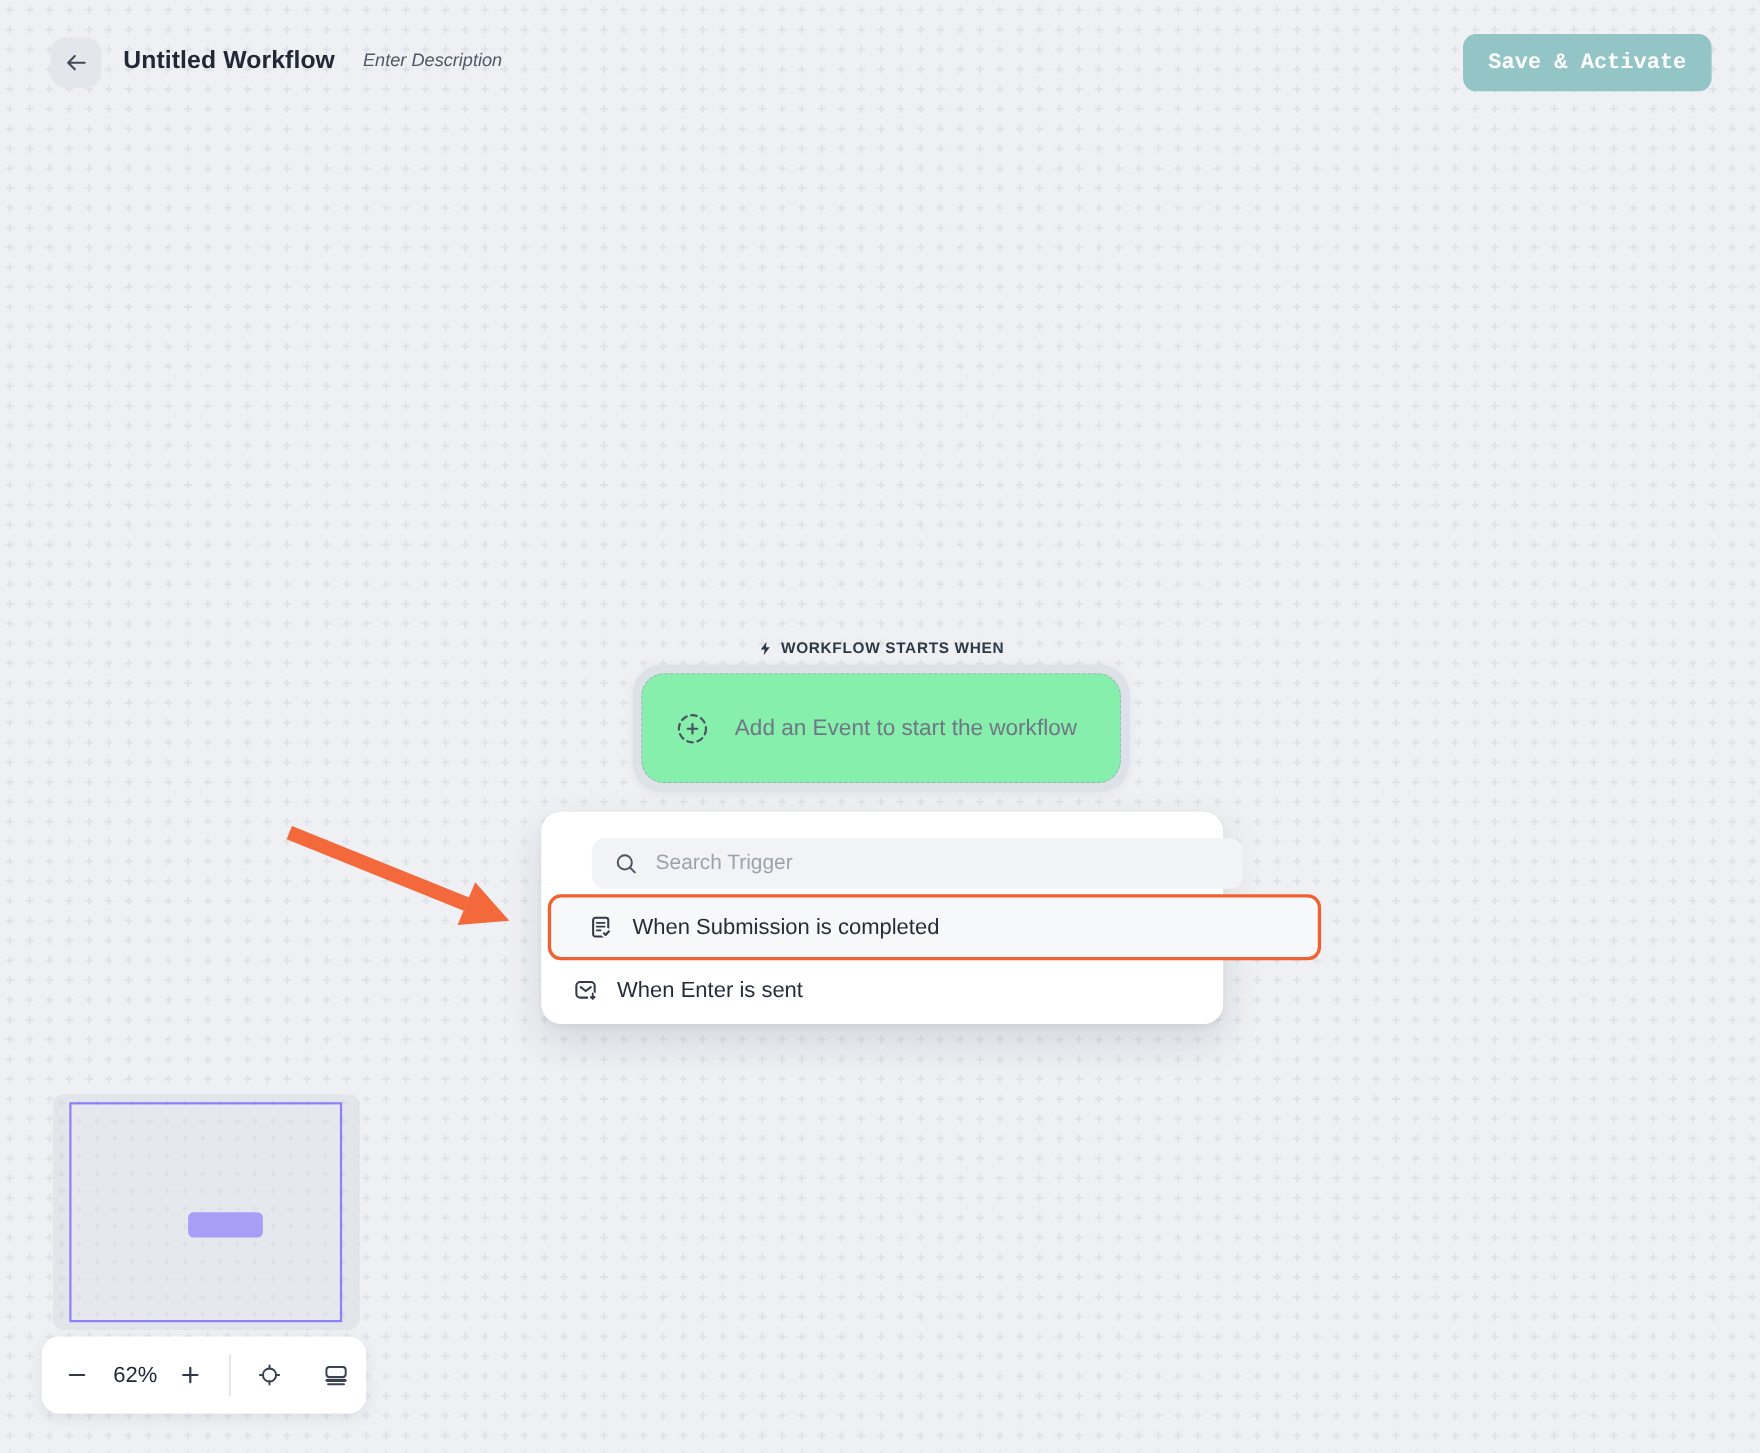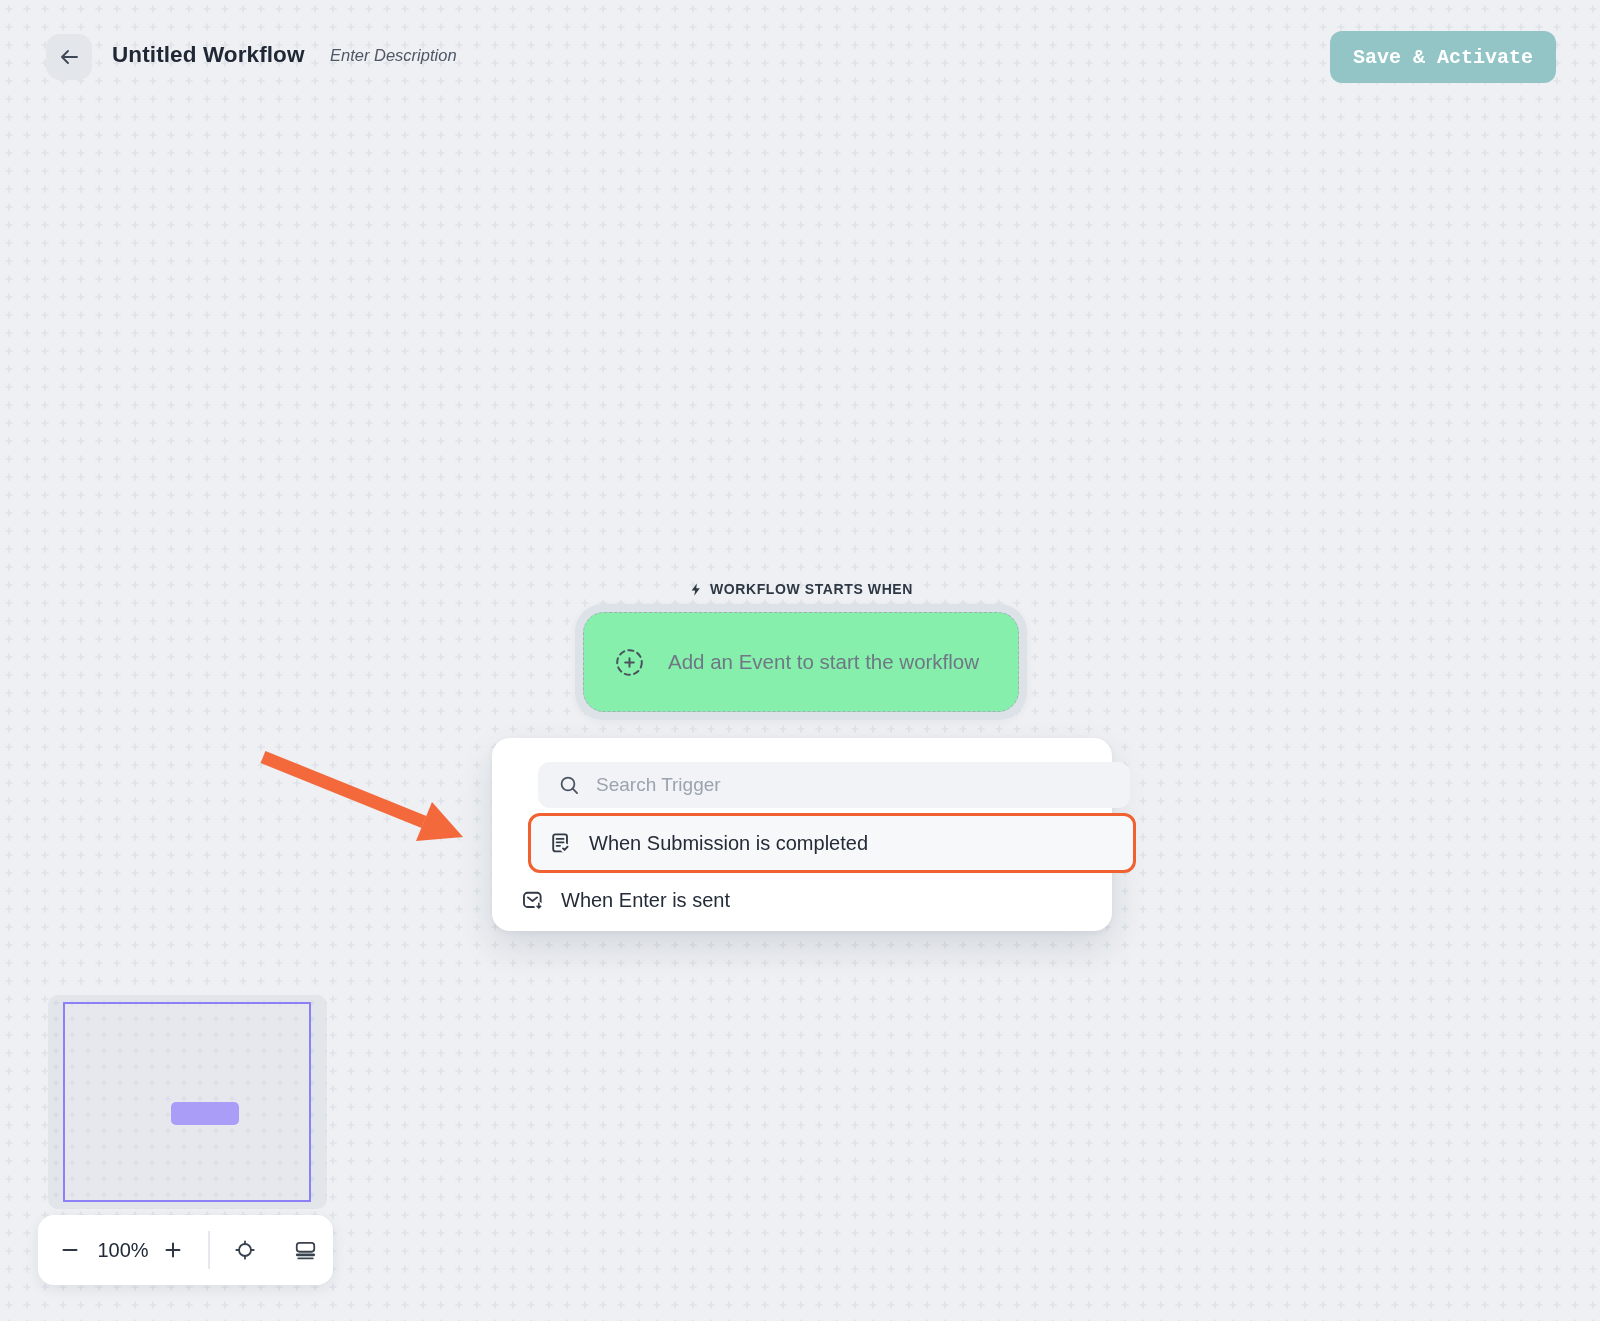--- a/index.html
+++ b/index.html
@@ -64,22 +64,22 @@
   .search-box input {
     flex:1; border:none; outline:none; background:transparent;
     font-family:"Liberation Sans",sans-serif; font-size:19px; color:#3a424f;
   }
   .search-box input::placeholder { color:#9ba3af; }
   .trigger-option {
     display:flex; align-items:center; gap:16px; cursor:pointer;
     font-size:20px; font-weight:500; color:#242c39;
   }
   .opt-highlighted {
-    position:absolute; left:6px; top:75px; width:608px; height:60px;
-    background:#f7f8fa; border:3px solid #f1602f; border-radius:12px; padding-left:17px;margin-left:30px;
+    position:absolute; left:6px; top:75px; width:703px; height:60px;
+    background:#f7f8fa; border:3px solid #f1602f; border-radius:12px; padding-left:33px;
   }
   .opt-plain {
     position:absolute; left:6px; top:134px; width:608px; height:57px;
     border-radius:12px; padding-left:22px;
   }
 
   
   .annot-arrow { position:absolute; left:250px; top:745px; width:225px; height:105px; }
 
   
@@ -216,21 +216,21 @@
   </div>
 
   <div class="zoom-toolbar">
     <div class="tb-btn" style="left:19px">
       <span style="display:flex">
         <svg width="20" height="20" viewBox="0 0 20 20">
             <path d="M3.5 10h13" stroke="#2f3845" stroke-width="2" stroke-linecap="round" fill="none"></path>
           </svg>
       </span>
     </div>
-    <div class="zoom-level">100%</div>
+    <div class="zoom-level">62%</div>
     <div class="tb-btn" style="left:122px">
       <span style="display:flex">
         <svg width="20" height="20" viewBox="0 0 20 20">
             <path d="M3.5 10h13M10 3.5v13" stroke="#2f3845" stroke-width="2" stroke-linecap="round" fill="none"></path>
           </svg>
       </span>
     </div>
     <div class="tb-divider"></div>
     <div class="tb-btn" style="left:194px">
       <span style="display:flex">

